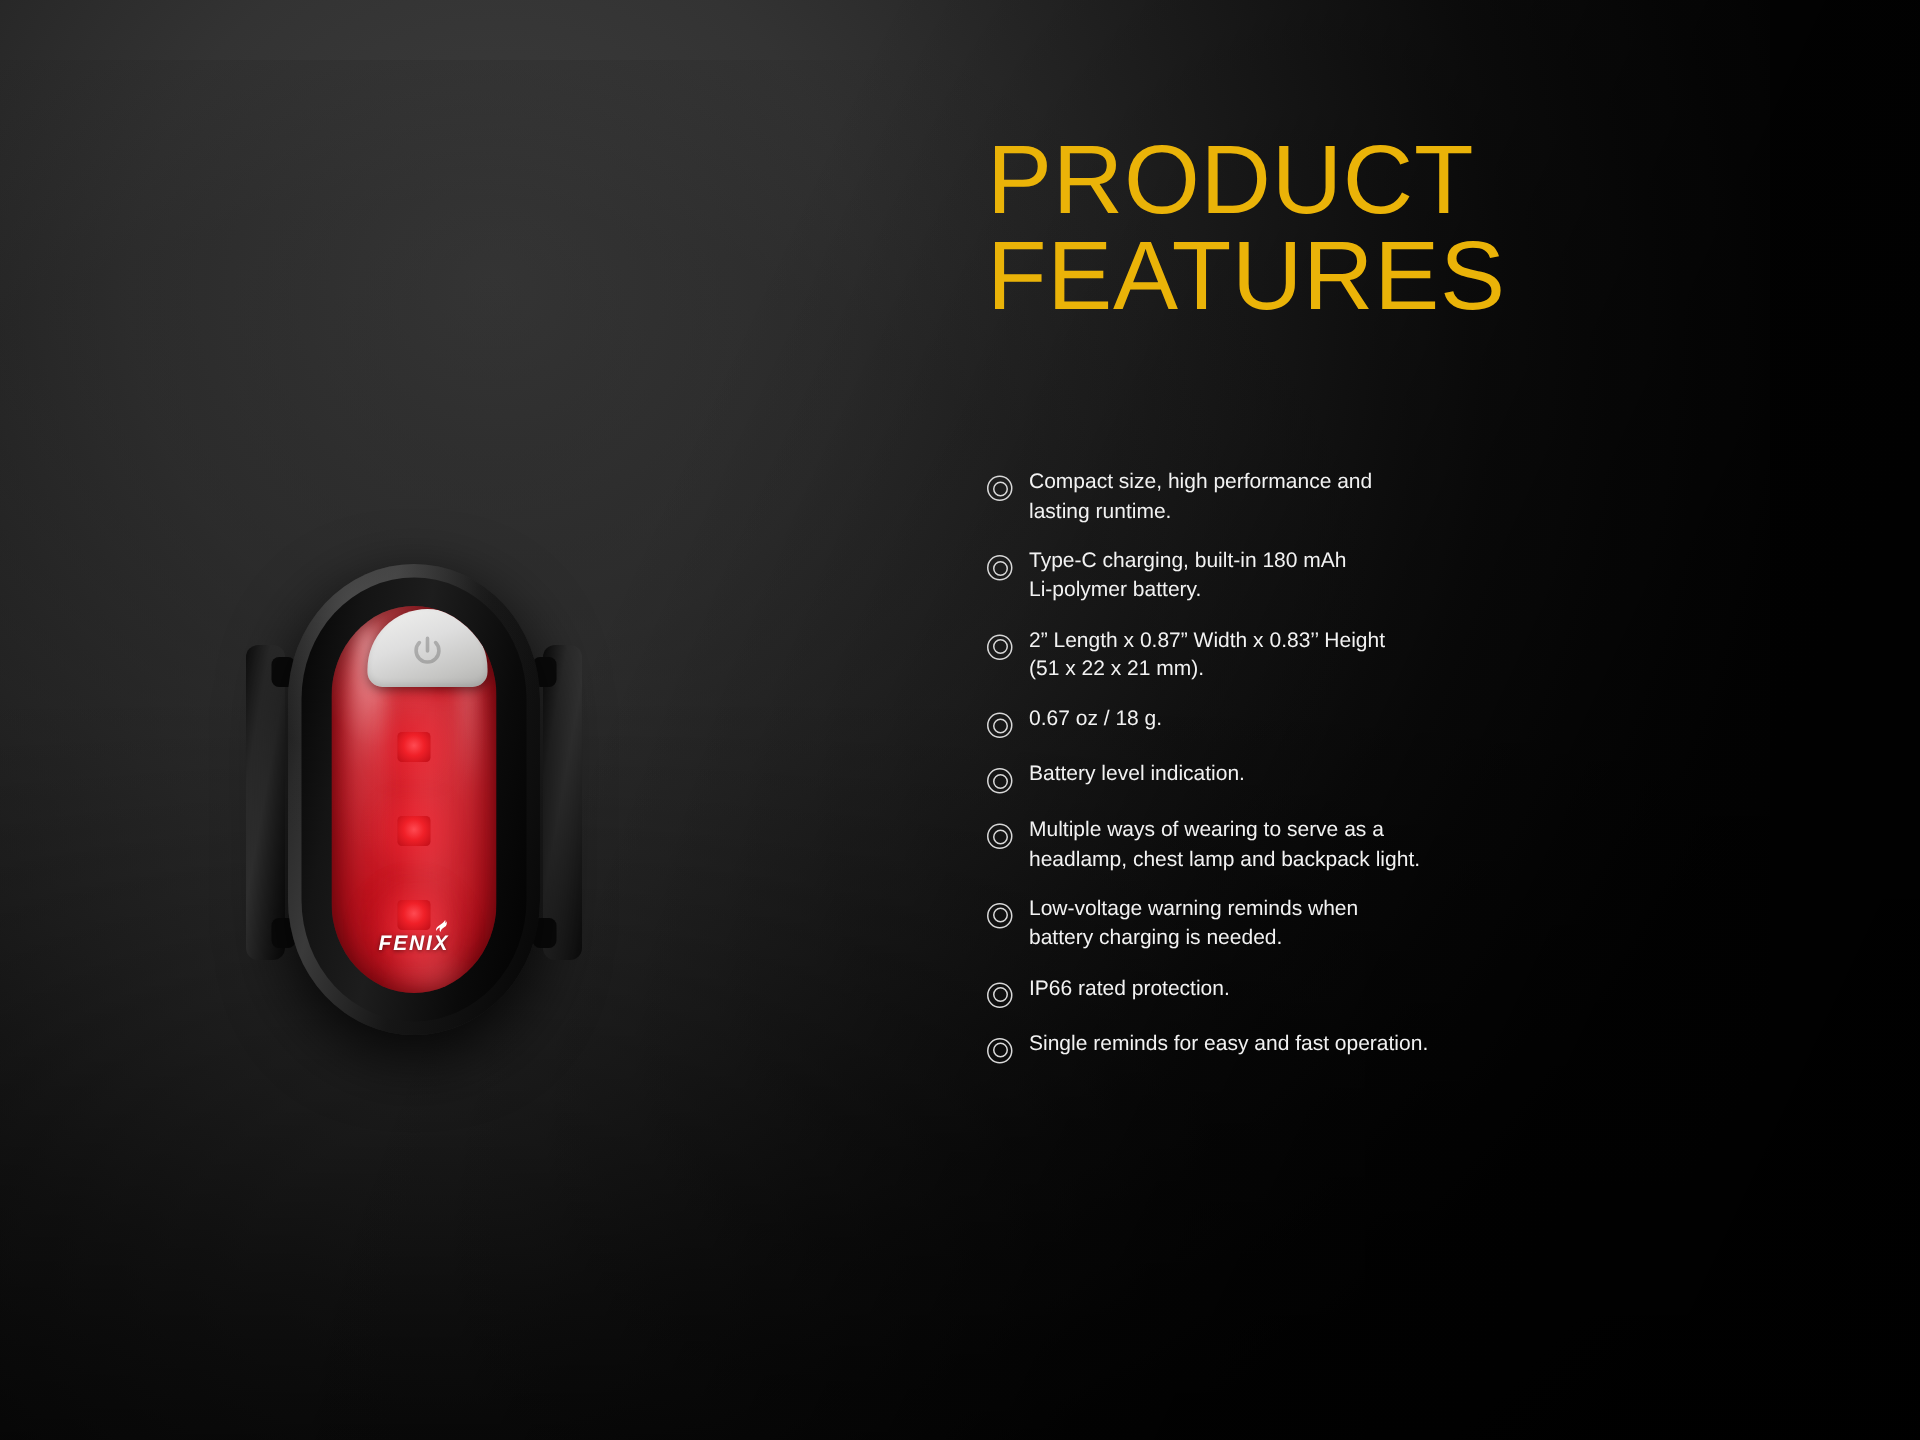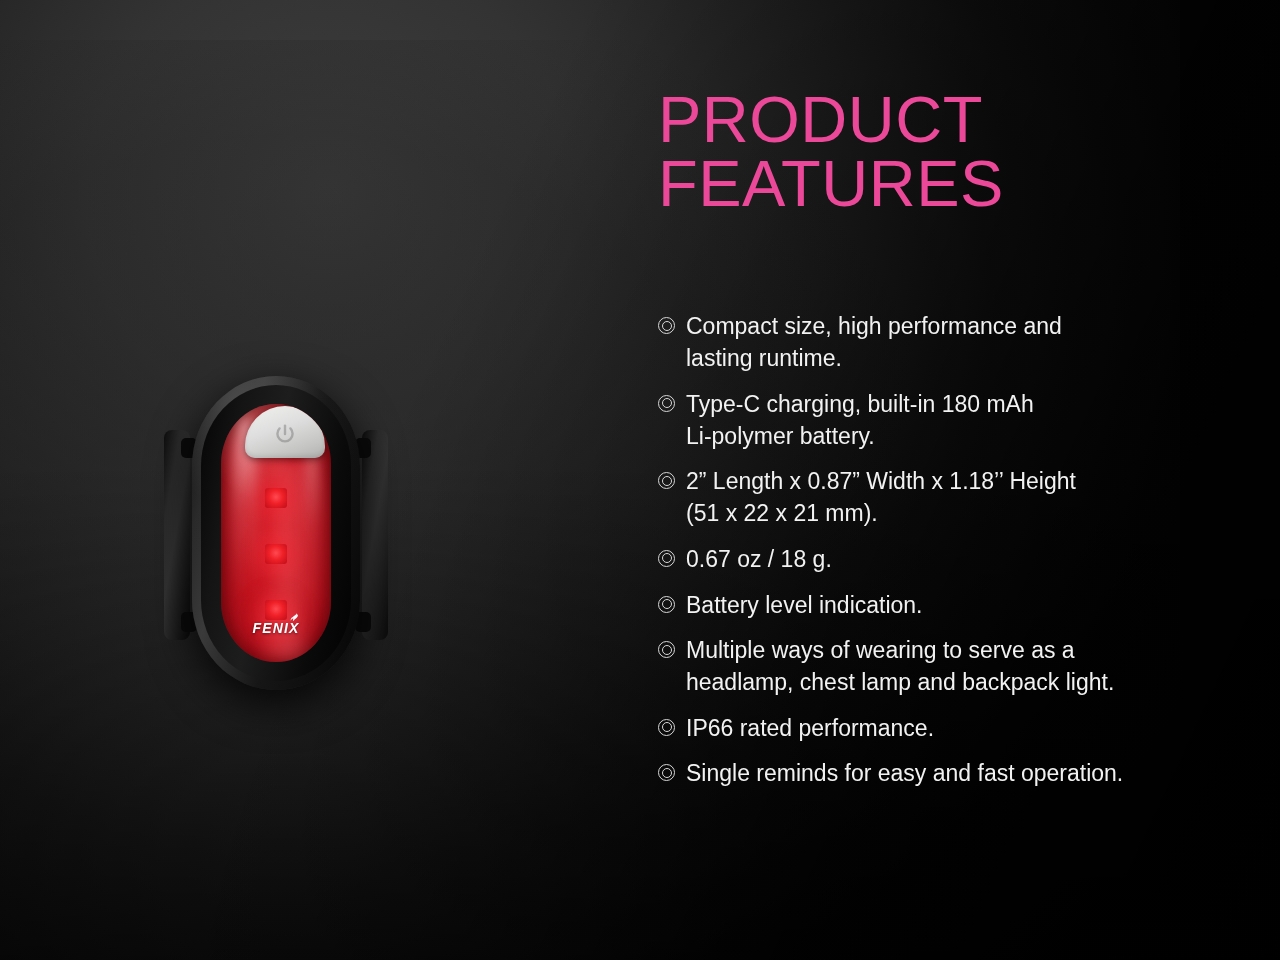--- a/index.html
+++ b/index.html
@@ -222,41 +222,41 @@
   }
 
   
   .panel {
     position: absolute;
     left: 658px;
     top: 88px;
     width: 520px;
   }
   .title {
-    color: #ec4899;
+    color: #eab308;
     font-size: 65px;
     line-height: 0.98;
     font-weight: 400;
     letter-spacing: 0.5px;
     margin: 0;
     white-space: pre-line;
   }
   .features {
     list-style: none;
     margin: 96px 0 0 0;
     padding: 0;
     width: 470px;
   }
   .features li {
     display: flex;
     align-items: flex-start;
     gap: 11px;
     margin-bottom: 14px;
     color: #f2f2f2;
-    font-size: 23px;
+    font-size: 14px;
     line-height: 1.38;
   }
   .bullet {
     flex: 0 0 auto;
     width: 15px;
     height: 15px;
     margin-top: 6px;
     border: 1px solid #d8d8d8;
     border-radius: 50%;
     position: relative;
@@ -336,39 +336,44 @@
         <span class="feat-text">Compact size, high performance and
 lasting runtime.</span>
       </li>
       <li>
         <span class="bullet"></span>
         <span class="feat-text">Type-C charging, built-in 180 mAh
 Li-polymer battery.</span>
       </li>
       <li>
         <span class="bullet"></span>
-        <span class="feat-text">2” Length x 0.87” Width x 1.18’’ Height
+        <span class="feat-text">2” Length x 0.87” Width x 0.83’’ Height
 (51 x 22 x 21 mm).</span>
       </li>
       <li>
         <span class="bullet"></span>
         <span class="feat-text">0.67 oz / 18 g.</span>
       </li>
       <li>
         <span class="bullet"></span>
         <span class="feat-text">Battery level indication.</span>
       </li>
       <li>
         <span class="bullet"></span>
         <span class="feat-text">Multiple ways of wearing to serve as a
 headlamp, chest lamp and backpack light.</span>
       </li>
       <li>
         <span class="bullet"></span>
-        <span class="feat-text">IP66 rated performance.</span>
+        <span class="feat-text">Low-voltage warning reminds when
+battery charging is needed.</span>
+      </li>
+      <li>
+        <span class="bullet"></span>
+        <span class="feat-text">IP66 rated protection.</span>
       </li>
       <li>
         <span class="bullet"></span>
         <span class="feat-text">Single reminds for easy and fast operation.</span>
       </li>
     </ul>
   </div>
 
 </div>
 

